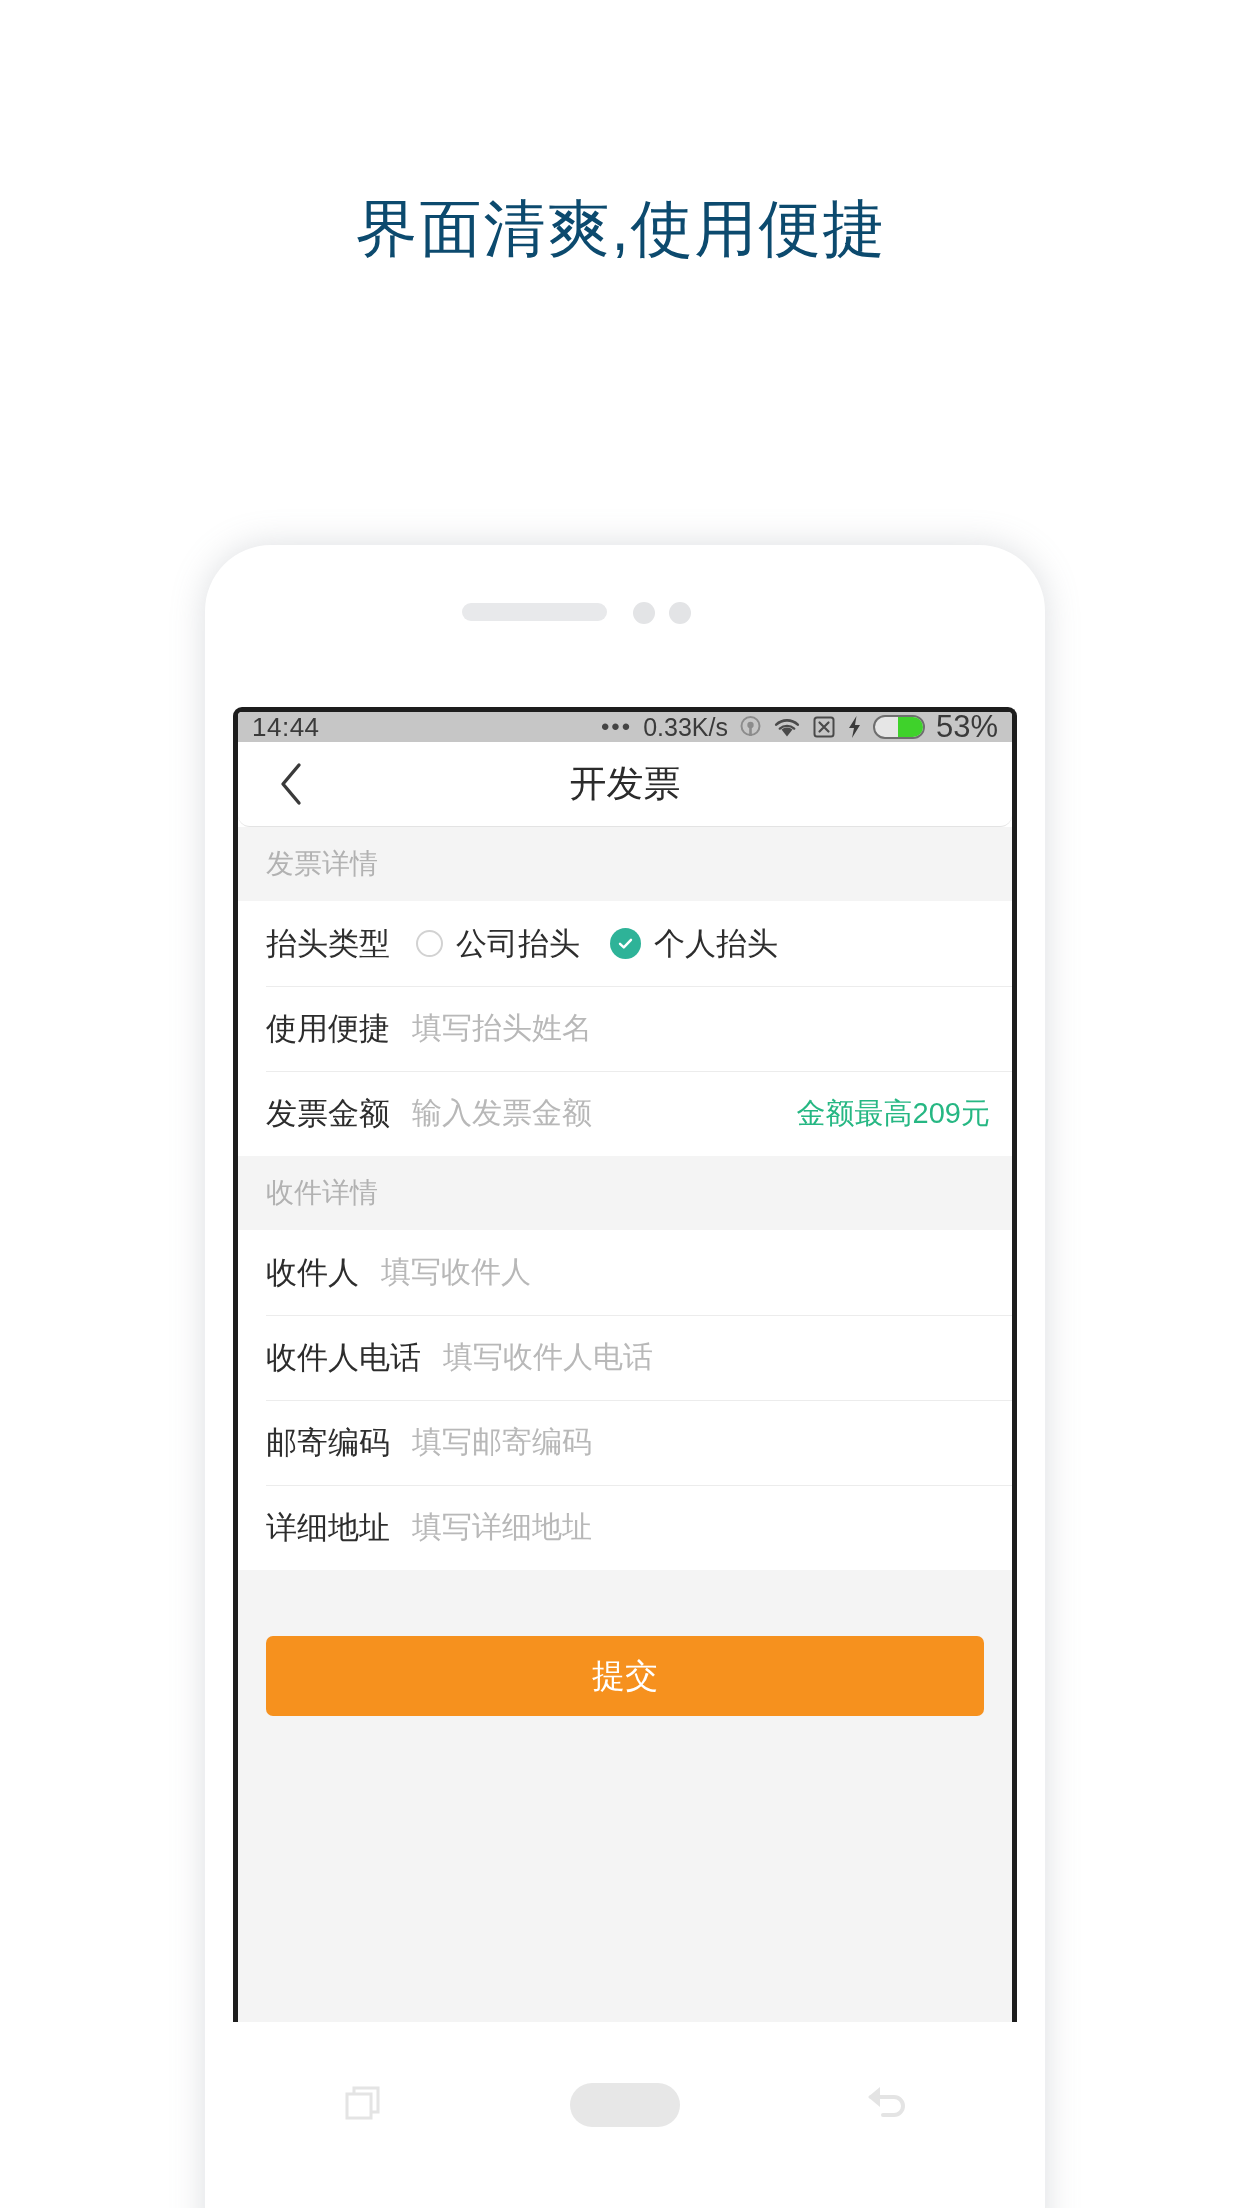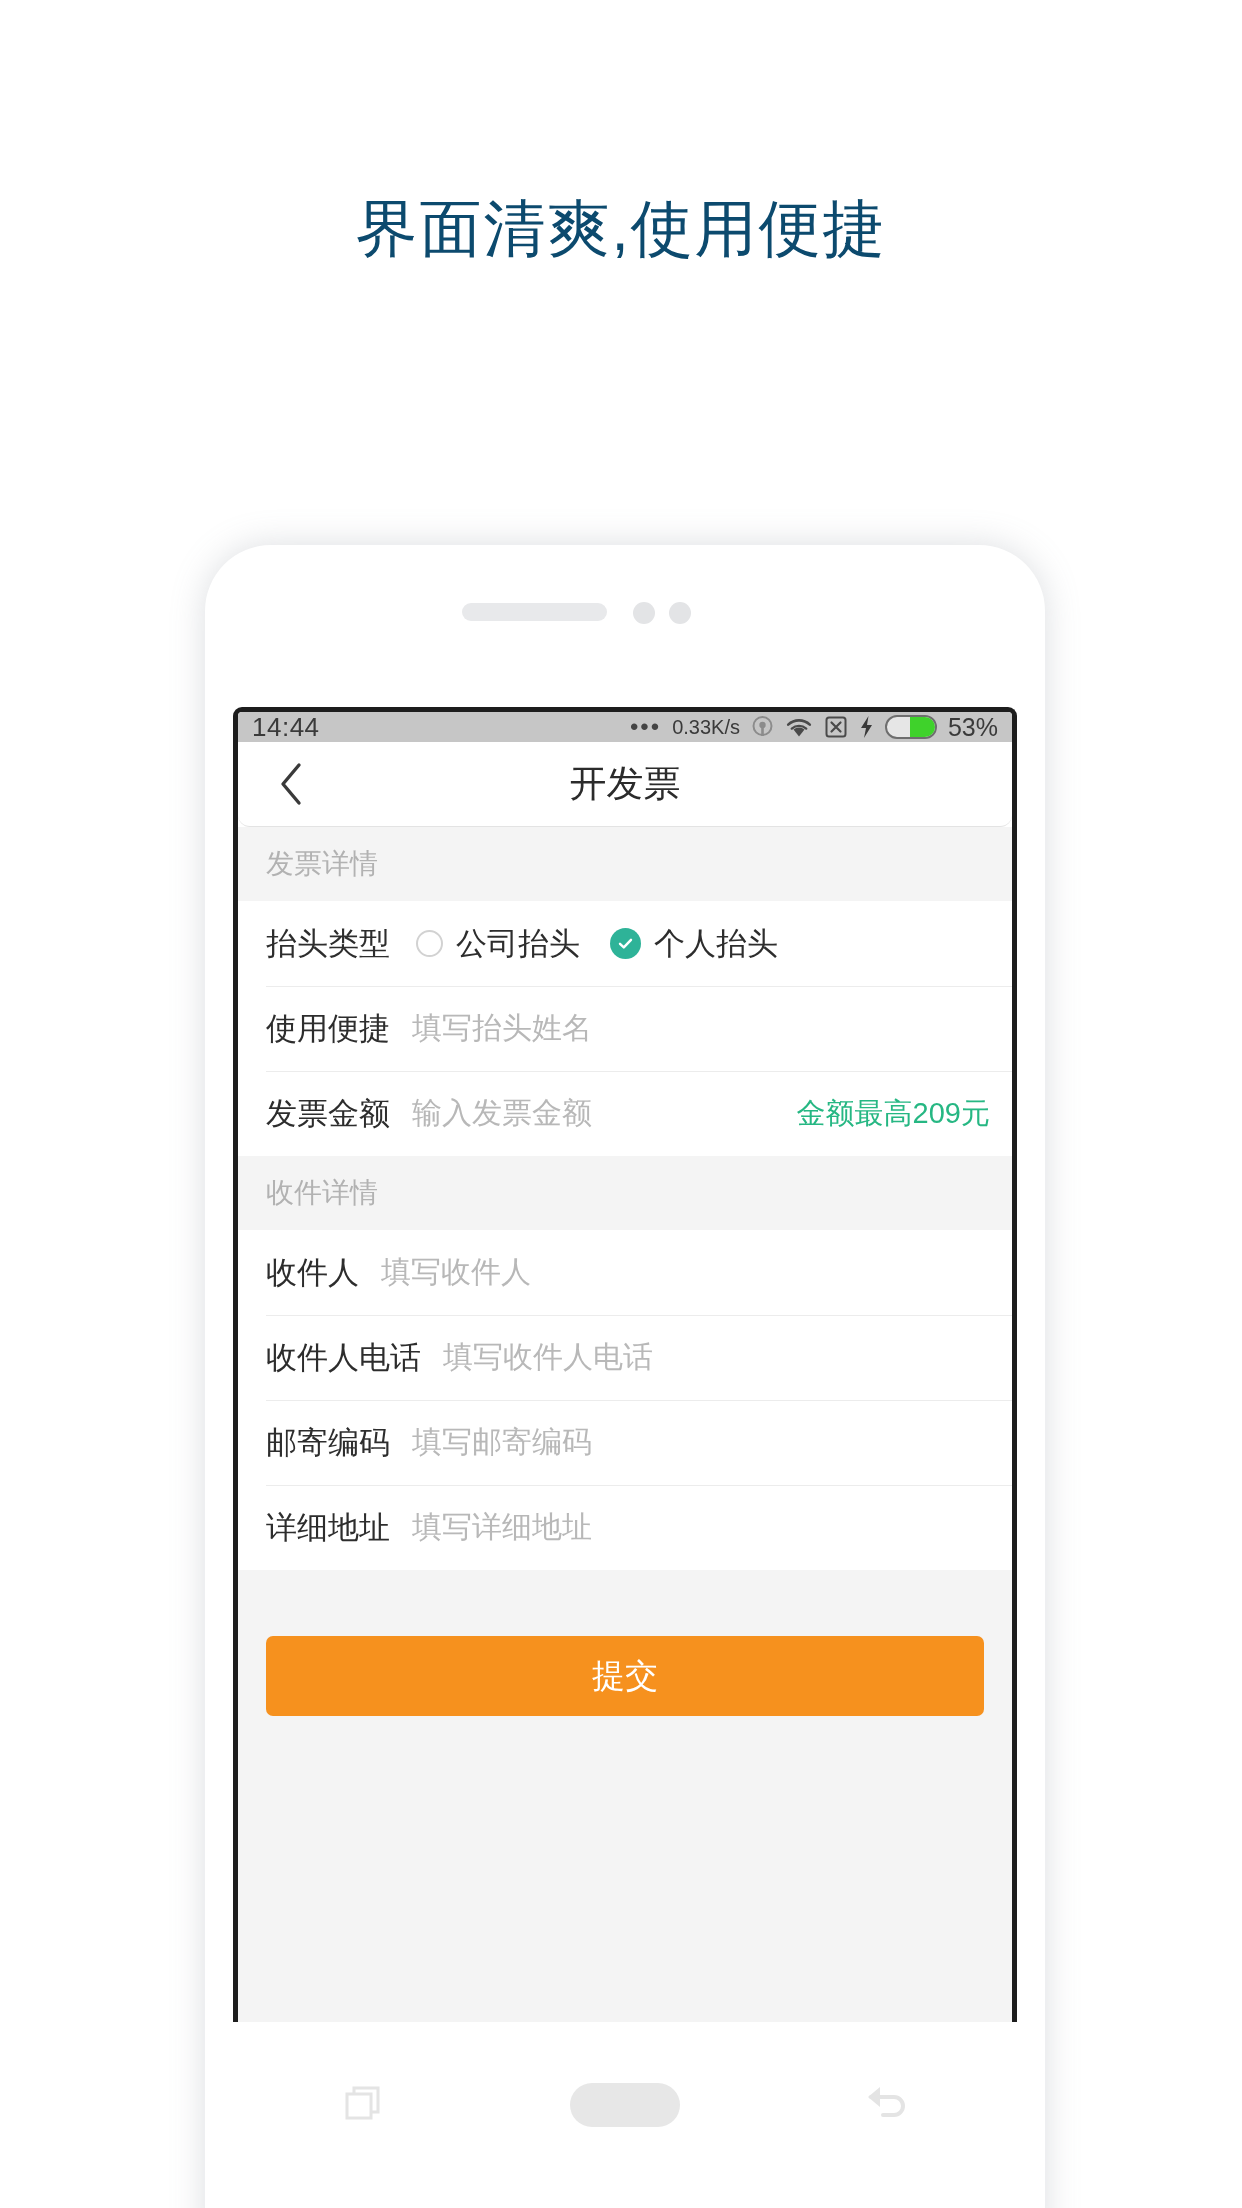--- a/index.html
+++ b/index.html
@@ -97,37 +97,37 @@
     flex: 0 0 auto;
   }
   .sb-time { font-size: 26px; letter-spacing: 0.5px; }
   .sb-right {
     margin-left: auto;
     display: flex;
     align-items: center;
     gap: 11px;
   }
   .sb-dots { letter-spacing: 2px; font-size: 24px; line-height: 10px; color:#444; }
-  .sb-speed { font-size: 20px; }
+  .sb-speed { font-size: 25px; }
   .sb-icon { display: inline-flex; align-items: center; }
   .sb-batt {
     width: 52px; height: 24px;
     border: 2px solid #6e6e6e;
     border-radius: 12px;
     position: relative;
     box-sizing: border-box;
     background: #e6e6e6;
     overflow: hidden;
   }
   .sb-batt .fill {
     position: absolute; right: 0; top: 0; bottom: 0;
     width: 53%;
     background: #3fd22b;
   }
-  .sb-pct { font-size: 25px; }
+  .sb-pct { font-size: 31px; }
 
   
   .navbar {
     height: 84px;
     background: #ffffff;
     display: flex;
     align-items: center;
     position: relative;
     flex: 0 0 auto;
     border-bottom: 1px solid #e3e3e3;

